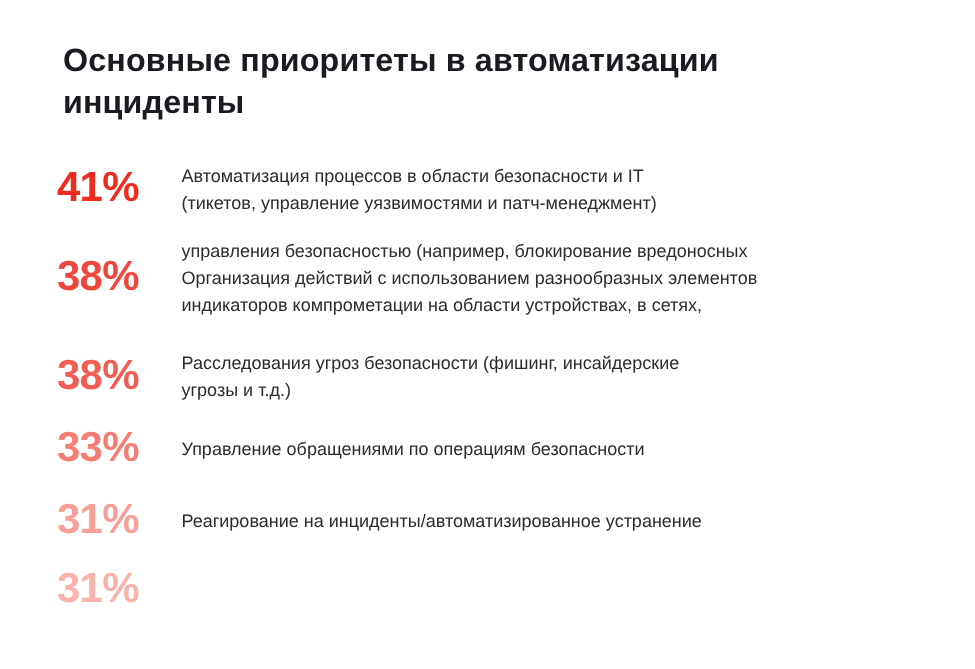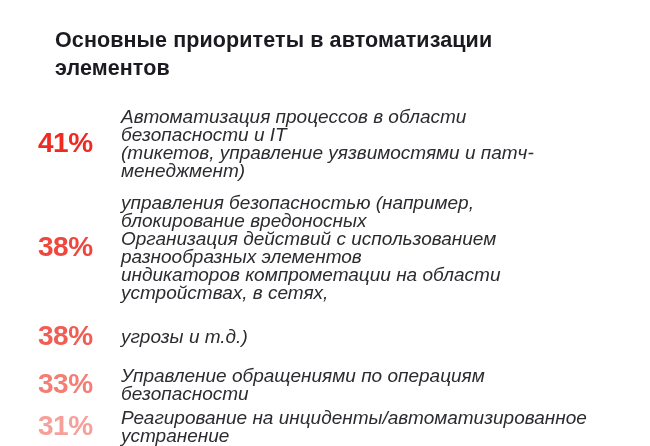--- a/index.html
+++ b/index.html
@@ -8,61 +8,60 @@
     width: 650px; height: 446px;
     background: #ffffff;
     overflow: hidden;
     font-family: "Liberation Sans", sans-serif;
   }
   .container {
     padding: 26px 38px 0 38px;
     width: 650px; height: 446px;
   }
   .title {
-    margin: 0 0 24px 17px;
+    margin: 0 0 24px 4px;
     font-size: 21.5px;
     font-weight: 700;
     line-height: 28px;
     color: #1a1a20;
     letter-spacing: 0.1px;
   }
   .rows { }
   .row {
     display: flex;
     align-items: center;
   }
   .row-1 { margin-bottom: 12px; }
   .row-2 { margin-bottom: 19px; }
   .row-3 { margin-bottom: 14px; }
-  .row-4 { margin-bottom: 4px; }
+  .row-4 { margin-bottom: 18px; }
   .row-5 { margin-bottom: 16px; }
   .pct {
     flex: 0 0 83px;
     width: 83px;
     font-size: 28px;
     font-weight: 700;
     line-height: 30px;
     letter-spacing: -0.5px;
   }
   .txt {
     padding-top: 2px;
-    font-size: 19px;
+    font-size: 12px;
     line-height: 18px;
     color: #2b2b30;
     max-width: 475px;
-    font-style: italic;
   }
   .txt .line { }
 </style>
 </head>
 <body>
 
 <div class="container">
 
-  <h1 class="title"><span>Основные приоритеты в автоматизации</span><br><span>элементов</span></h1>
+  <h1 class="title"><span>Основные приоритеты в автоматизации</span><br><span>инциденты</span></h1>
 
   <div class="rows">
 
     <div class="row row-1">
       <div class="pct" style="color: rgb(238, 42, 33);">41%</div>
       <div class="txt">
         <div class="line">Автоматизация процессов в области безопасности и IT</div>
         <div class="line">(тикетов, управление уязвимостями и патч-менеджмент)</div>
       </div>
     </div>
@@ -72,20 +71,21 @@
       <div class="txt">
         <div class="line">управления безопасностью (например, блокирование вредоносных</div>
         <div class="line">Организация действий с использованием разнообразных элементов</div>
         <div class="line">индикаторов компрометации на области устройствах, в сетях,</div>
       </div>
     </div>
 
     <div class="row row-3">
       <div class="pct" style="color: rgb(241, 93, 83);">38%</div>
       <div class="txt">
+        <div class="line">Расследования угроз безопасности (фишинг, инсайдерские</div>
         <div class="line">угрозы и т.д.)</div>
       </div>
     </div>
 
     <div class="row row-4">
       <div class="pct" style="color: rgb(244, 126, 116);">33%</div>
       <div class="txt">
         <div class="line">Управление обращениями по операциям безопасности</div>
       </div>
     </div>

